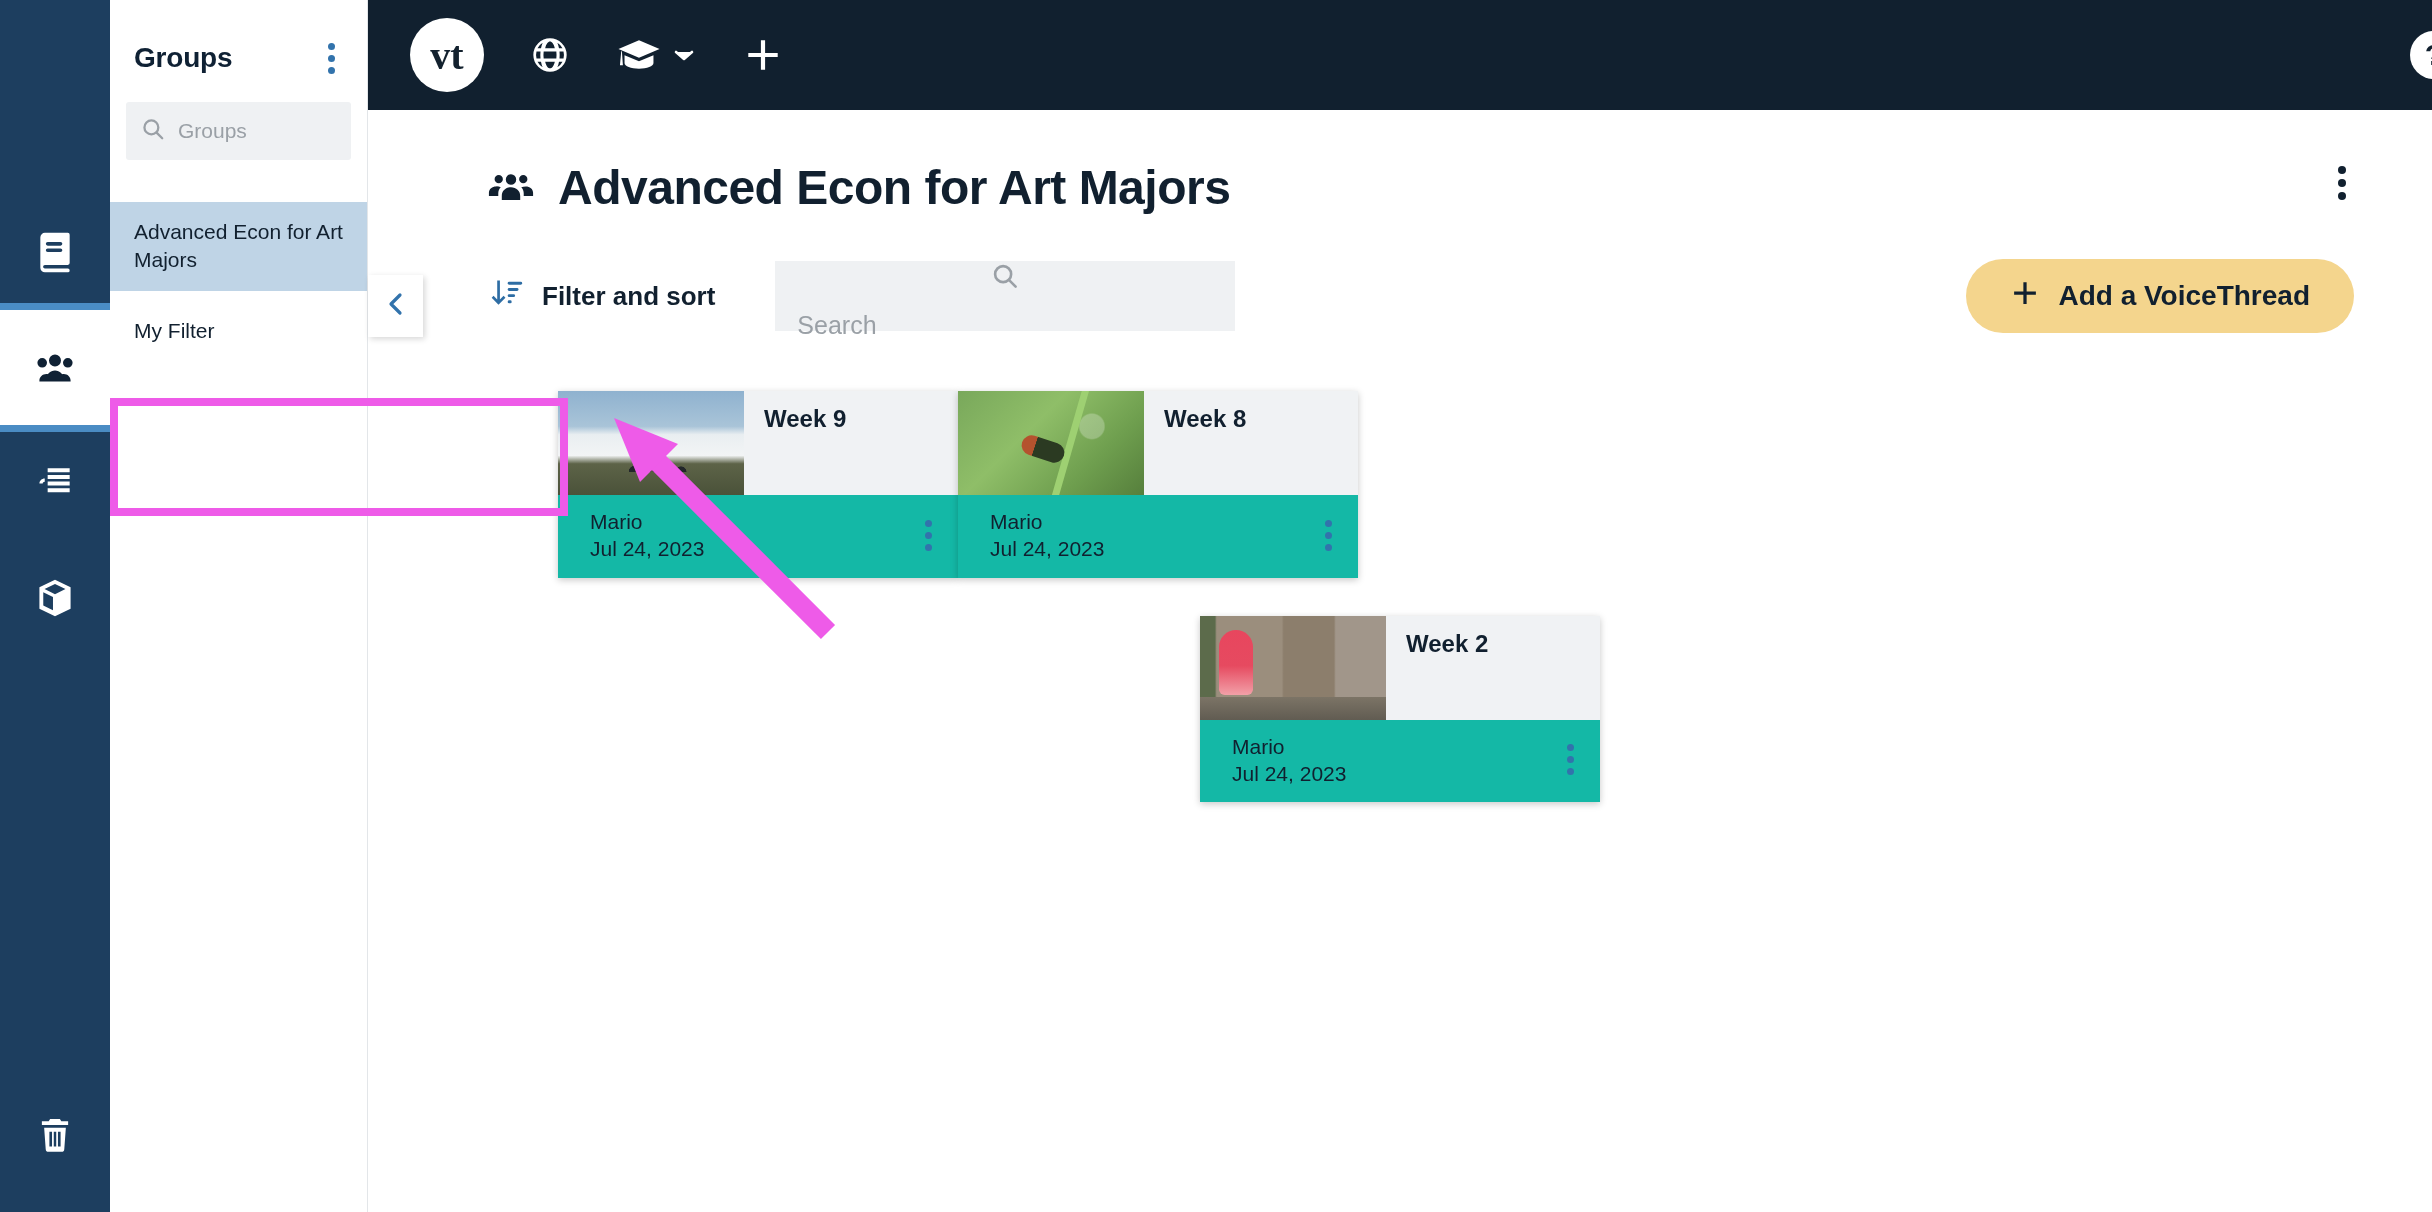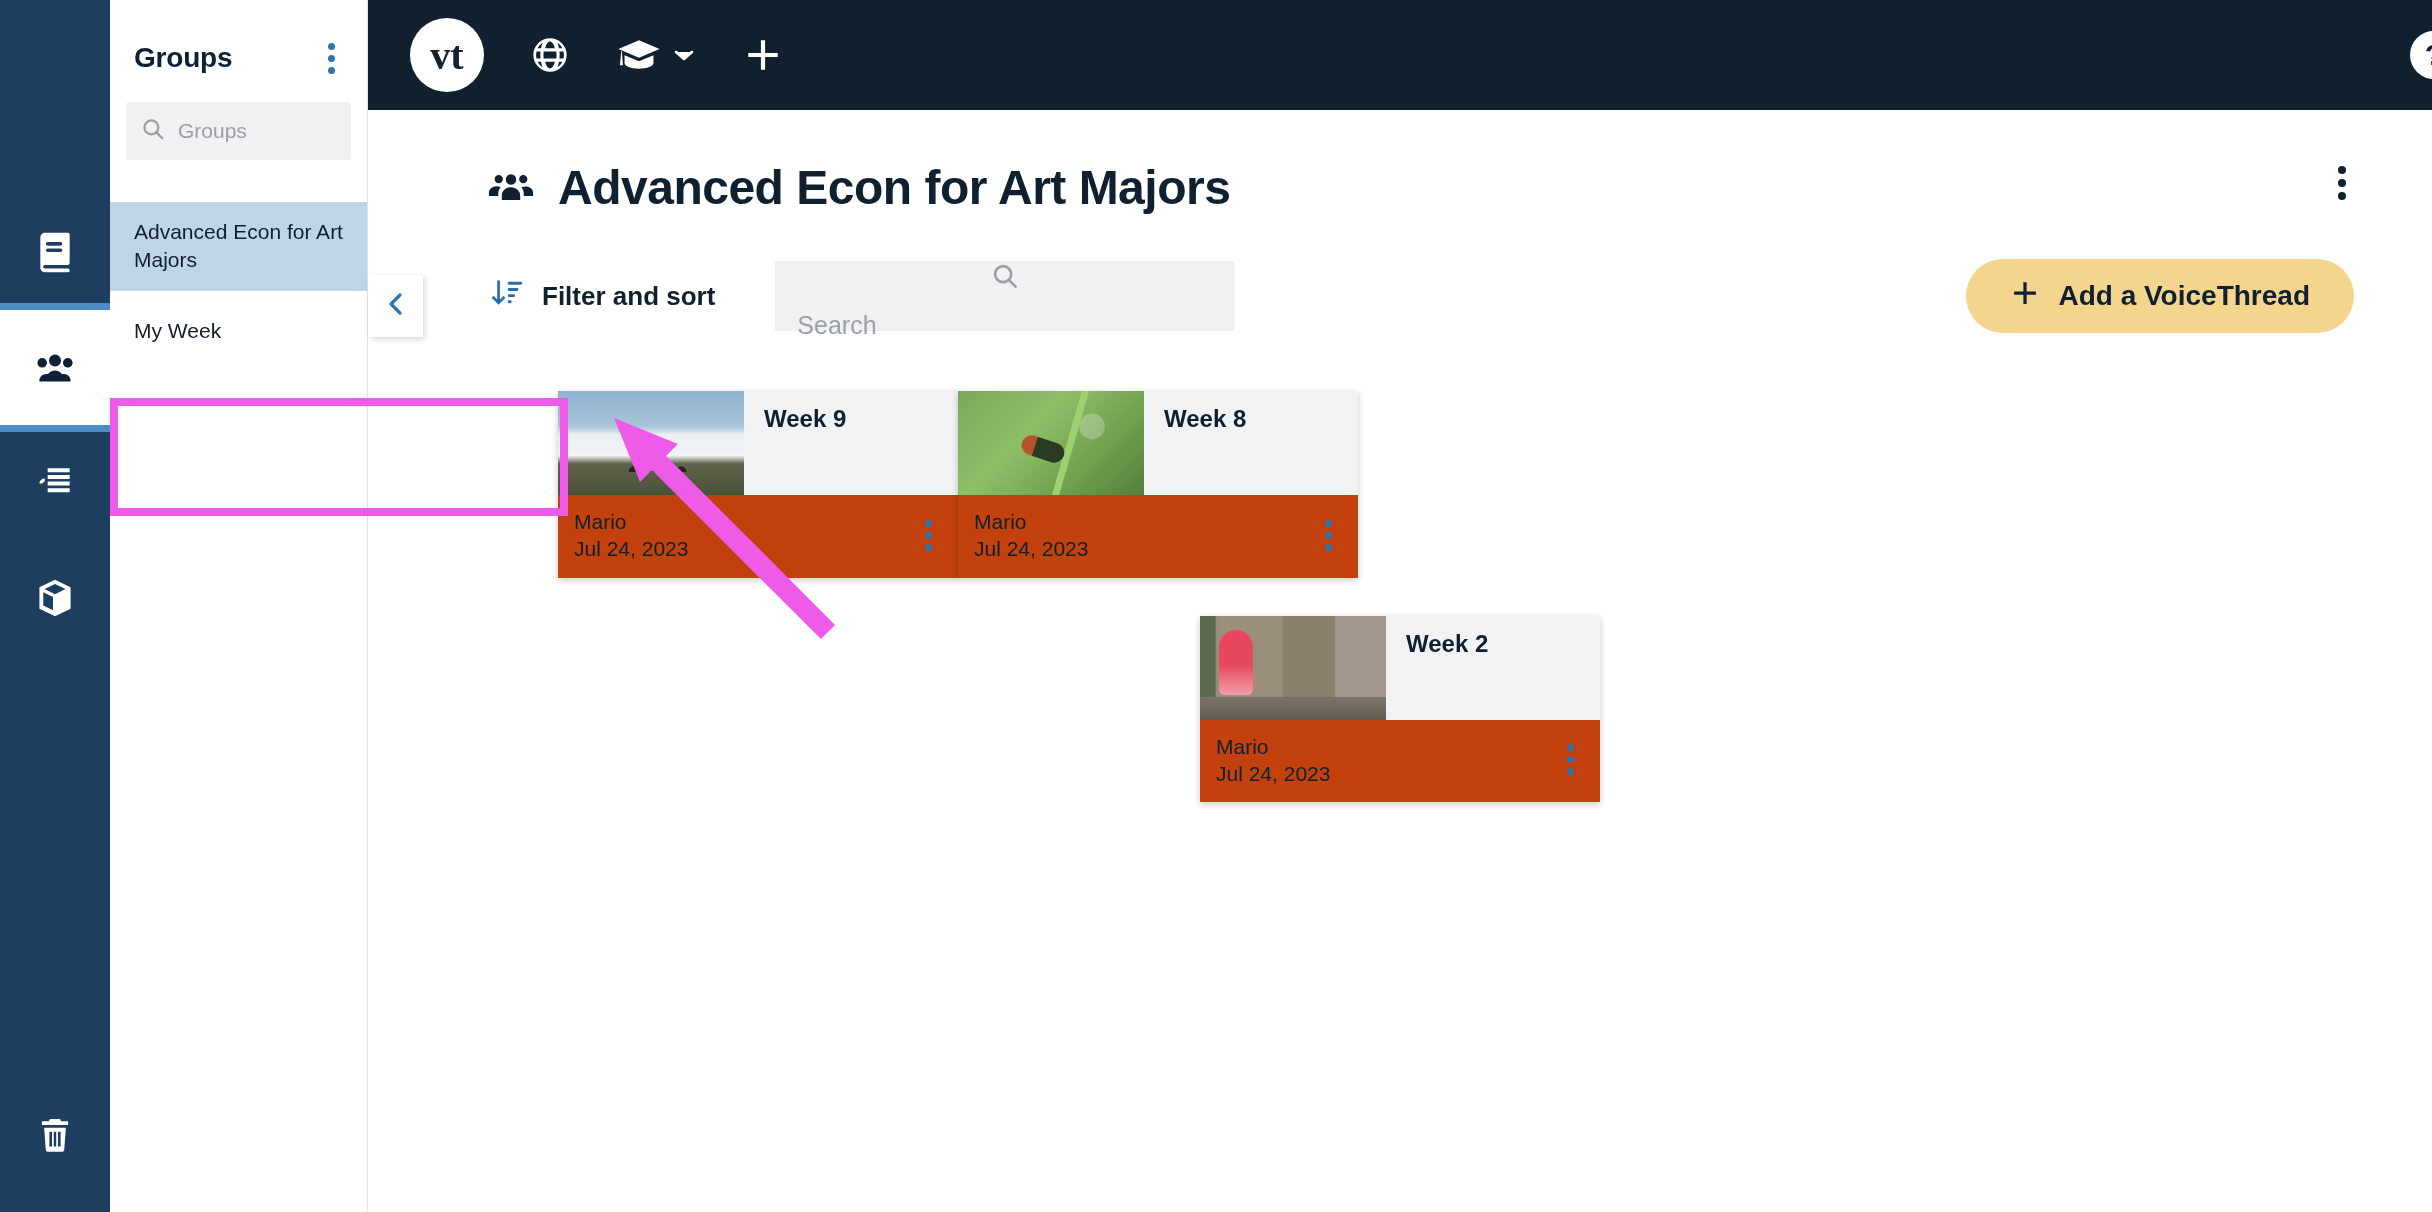--- a/index.html
+++ b/index.html
@@ -167,21 +167,21 @@
   .card {
     width: 400px; background: #ffffff;
     box-shadow: 0 2px 7px rgba(0,0,0,0.22);
     cursor: pointer;
   }
   .card-top { display: flex; height: 104px; background: #F0F2F4; }
   .card-thumb { width: 186px; height: 104px; flex: none; position: relative; overflow: hidden; }
   .card-name { padding: 14px 0 0 20px; font-size: 24px; font-weight: bold; color: #11202F; }
   .card-foot {
     display: flex; align-items: center; justify-content: space-between;
-    padding: 13px 18px 15px 16px; background: #c2410c;
+    padding: 13px 18px 15px 32px; background: #14b8a6;
   }
   .card-meta { font-size: 21px; color: #11202F; line-height: 1.3; }
 
   
   .thumb-clouds {
     background:
       linear-gradient(to bottom, #8FB2CF 0%, #A9C4D8 34%, #E9EEF1 42%, #F2F4F5 62%, #5D6348 70%, #4A5239 100%);
   }
   .thumb-clouds::after {
     content:""; position:absolute; left:38%; top:52%; width:32%; height:26%;
@@ -293,21 +293,21 @@
         <svg width="26" height="26" viewBox="0 0 24 24" fill="none" stroke="#9AA0A6" stroke-width="2.1">
             <circle cx="10.5" cy="10.5" r="6.4"></circle>
             <line x1="15.3" y1="15.3" x2="20.5" y2="20.5" stroke-linecap="round"></line>
           </svg>
       </span>
       <input type="text" placeholder="Groups" style="">
     </div>
 
     <div class="group-list">
       <div class="group-item selected spaced">Advanced Econ for Art Majors</div>
-      <div class="group-item spaced">My Week</div>
+      <div class="group-item spaced">My Filter</div>
     </div>
   </aside>
 
   <div class="collapse-tab">
     <span>
       <svg width="24" height="30" viewBox="0 0 24 30" fill="none" stroke="#3273AC" stroke-width="3.2" stroke-linecap="round" stroke-linejoin="round">
           <polyline points="16,6 7,15 16,24"></polyline>
         </svg>
     </span>
   </div>

